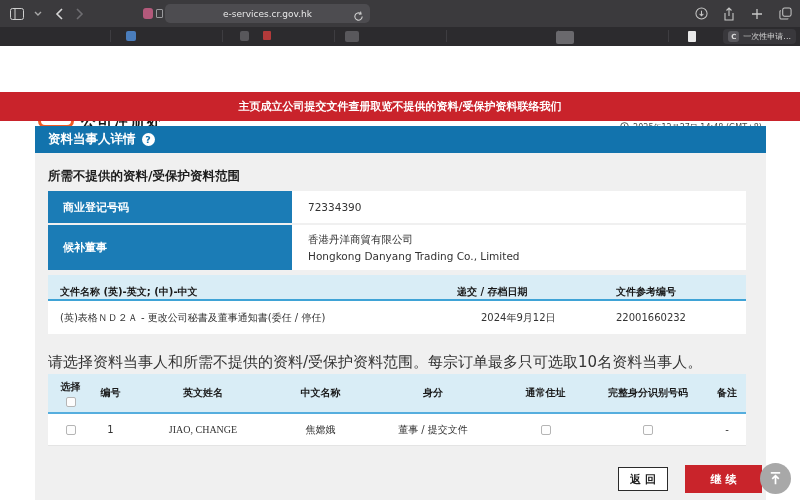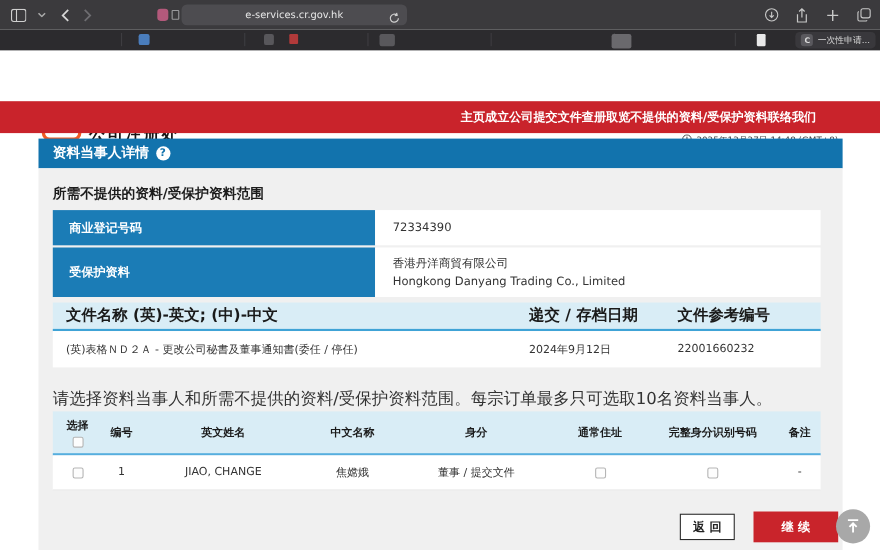--- a/index.html
+++ b/index.html
@@ -41,55 +41,55 @@
   .hdr-right { position:absolute; right:38px; top:55px; display:flex; align-items:center; gap:8px;
     color:#15688f; font-size:10px; font-weight:bold; }
   .vsep { width:1px; height:11px; background:#c2c2c2; }
   .chev-down { width:0; height:0; border-left:3.5px solid transparent; border-right:3.5px solid transparent;
     border-top:4px solid #15688f; margin-left:1px; }
   .datetime-row { position:absolute; right:38px; top:76px; display:flex; align-items:center; gap:4px;
     color:#444; font-size:8px; }
 
   
   .nav { position:absolute; left:0; top:92px; width:800px; height:29px; background:#c9232b;
-    display:flex; align-items:center; justify-content:flex-end; padding:0 58px; }
+    display:flex; align-items:center; justify-content:center; padding:0 58px; }
   .nav-item { color:#fff; font-size:11px; font-weight:bold; white-space:nowrap; cursor:pointer; }
 
   
   .title-bar { position:absolute; left:35px; top:126px; width:731px; height:27px; background:#1273ad;
     display:flex; align-items:center; padding-left:13px; gap:6px; }
   .title-text { color:#fff; font-size:12.5px; font-weight:bold; }
   .help-circle { width:13px; height:13px; border-radius:50%; background:#fff; color:#1273ad; font-size:9.5px;
     font-weight:bold; display:flex; align-items:center; justify-content:center; }
   .content { position:absolute; left:35px; top:153px; width:731px; height:347px; background:#f0f0f0; }
   .section-title { position:absolute; left:13px; top:15px; font-size:12.5px; font-weight:bold; color:#1c1c1c; }
 
   .info-table { position:absolute; left:13px; top:38px; width:698px; }
   .info-row { display:flex; margin-bottom:2px; }
-  .info-label { width:293px; background:#1b7cb6; color:#fff; font-size:11px; font-weight:bold;
+  .info-label { width:244px; background:#1b7cb6; color:#fff; font-size:11px; font-weight:bold;
     display:flex; align-items:center; padding-left:15px; }
   .info-value { flex:1; background:#fff; color:#333; font-size:10.5px; padding:8px 0 8px 16px;
     display:flex; flex-direction:column; justify-content:center; gap:3px; }
   .r1 { height:32px; } .r2 { height:45px; }
 
   .doc-table { position:absolute; left:13px; top:122px; width:698px; }
   .doc-head { display:flex; height:26px; background:#d9edf6; border-bottom:2px solid #3fa3d6;
-    align-items:center; font-size:14px; font-weight:bold; color:#1a1a1a; }
+    align-items:flex-end; font-size:10px; font-weight:bold; color:#1a1a1a;gap:24px; }
   .doc-row { display:flex; height:33px; background:#fff; align-items:center; font-size:10px; color:#333; }
   .dc1 { flex:1; padding-left:12px; } .dc2 { width:135px; } .dc3 { width:130px; }
 
   .instruction { position:absolute; left:13px; top:200px; font-size:15px; color:#333; }
 
   .people-table { position:absolute; left:13px; top:221px; width:698px; }
   .pt-head { display:flex; height:40px; background:#d9edf6; border-bottom:2px solid #56aede;
     align-items:center; font-size:10px; font-weight:bold; color:#1a1a1a; }
   .pt-row { display:flex; height:32px; background:#fff; align-items:center; font-size:10px; color:#333;
     border-bottom:1px solid #e4e4e4; }
   .pc { display:flex; align-items:center; justify-content:center; text-align:center; }
-  .c0{width:45px;} .c1{width:35px;} .c2{width:150px;} .c3{width:85px;} .c4{width:140px;}
+  .c0{width:45px;} .c1{width:35px;} .c2{width:150px;font-family:Liberation Serif, serif;} .c3{width:85px;} .c4{width:140px;}
   .c5{width:85px;} .c6{width:120px;} .c7{width:38px;}
   .sel-head { flex-direction:column; gap:3px; }
   .checkbox { width:10px; height:10px; border:1px solid #b5b5b5; border-radius:2px; background:#fdfdfd; cursor:pointer; }
 
   .btn-back { position:absolute; left:583px; top:314px; width:50px; height:24px; background:#fff;
     border:1.5px solid #2b2b2b; color:#222; font-size:11px; font-weight:bold; letter-spacing:4px;
     display:flex; align-items:center; justify-content:center; padding-left:4px; cursor:pointer; }
   .btn-continue { position:absolute; left:650px; top:312px; width:77px; height:28px; background:#c9242b;
     color:#fff; font-size:11px; font-weight:bold; letter-spacing:4px; display:flex; align-items:center;
     justify-content:center; padding-left:4px; cursor:pointer; }
@@ -263,21 +263,21 @@
   <div class="section-title">所需不提供的资料/受保护资料范围</div>
 
   <div class="info-table">
     <div class="info-row r1">
       <div class="info-label">商业登记号码</div>
       <div class="info-value">
           <span>72334390</span>
         </div>
     </div>
     <div class="info-row r2">
-      <div class="info-label">受保护资料</div>
+      <div class="info-label">候补董事</div>
       <div class="info-value">
         <span>香港丹洋商貿有限公司</span>
         <span>Hongkong Danyang Trading Co., Limited</span>
       </div>
     </div>
   </div>
 
   <div class="doc-table">
     <div class="doc-head">
       <div class="dc1">文件名称 (英)-英文; (中)-中文</div>

